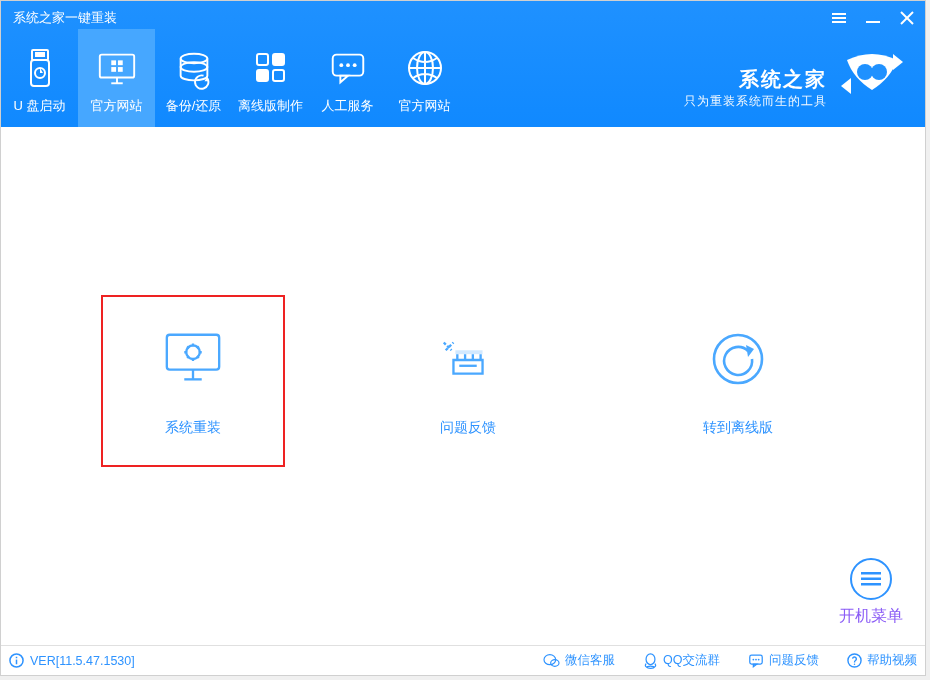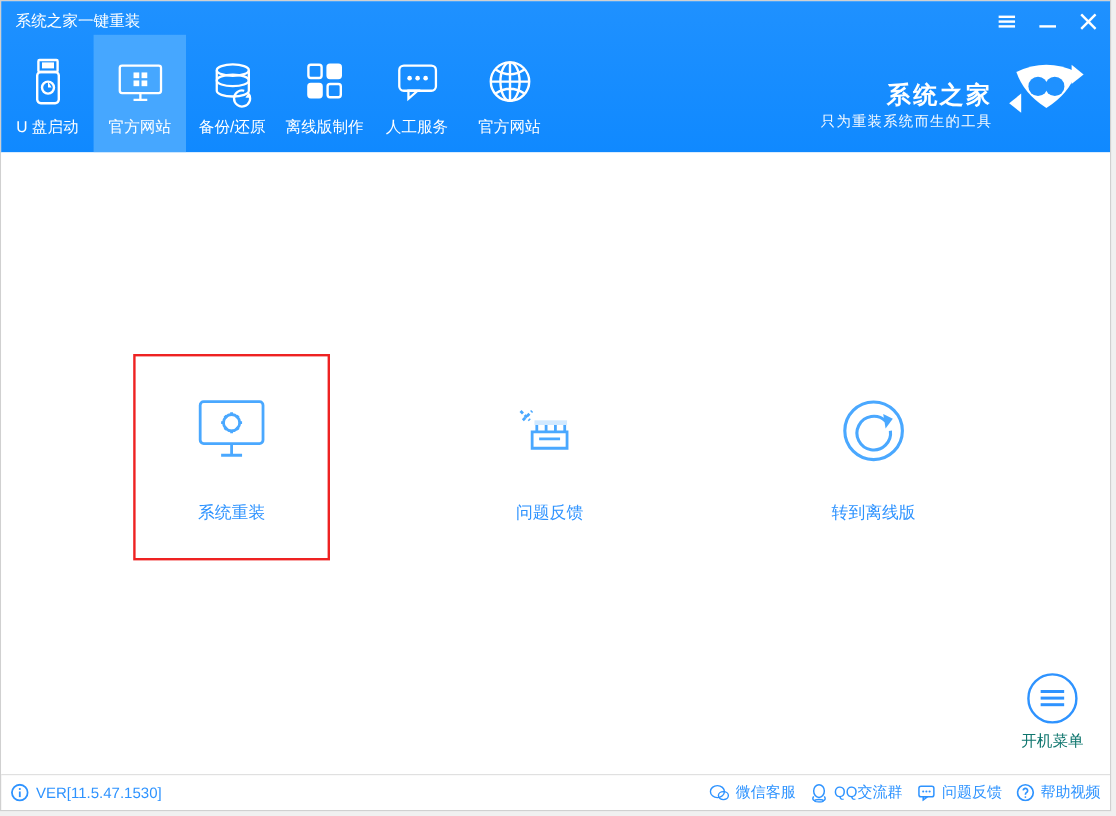--- a/index.html
+++ b/index.html
@@ -120,21 +120,21 @@
       flex-direction: column;
       align-items: center;
       gap: 28px;
       cursor: pointer;
       width: 150px;
     }
     .card-highlight {
       border: 2px solid #e22;
       padding: 30px 10px 28px 10px;
       margin: -32px -12px -30px -12px;
-      width: 164px;
+      width: 184px;
     }
     .card-icon {
       width: 64px;
       height: 64px;
       display: flex;
       align-items: center;
       justify-content: center;
     }
     .card-label {
       font-size: 14px;
@@ -154,43 +154,43 @@
     .float-circle {
       width: 42px;
       height: 42px;
       border: 2px solid #2e93ff;
       border-radius: 50%;
       display: flex;
       align-items: center;
       justify-content: center;
     }
     .float-label {
-      font-size: 13px;
-      color: #0f766e;
+      font-size: 16px;
+      color: #8b5cf6;
     }
     
     .footer {
       height: 30px;
       border-top: 1px solid #e0e0e0;
       display: flex;
       align-items: center;
       justify-content: space-between;
       padding: 0 8px;
       font-size: 12.5px;
       color: #2e93ff;
     }
     .footer-left {
       display: flex;
       align-items: center;
       gap: 6px;
       cursor: pointer;
     }
     .footer-right {
       display: flex;
-      gap: 12px;
+      gap: 28px;
       justify-content: space-between;
     }
     .footer-link {
       display: flex;
       align-items: center;
       gap: 5px;
       cursor: pointer;
     }
     .footer-link svg, .footer-left svg { flex-shrink: 0; }
   </style>

